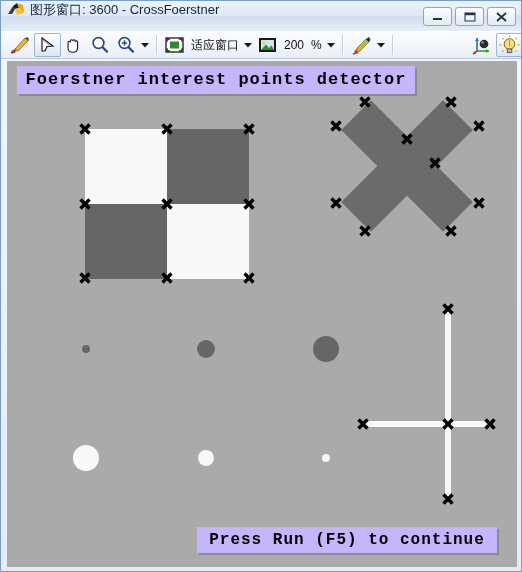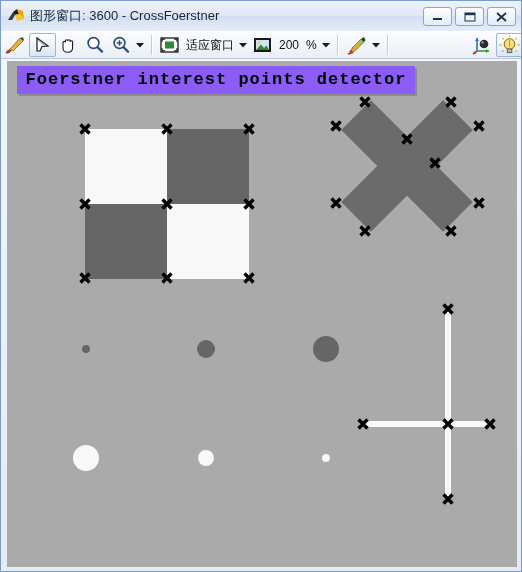--- a/index.html
+++ b/index.html
@@ -20,21 +20,20 @@
     box-sizing: border-box;
   }
 
   
   .titlebar {
     position: absolute;
     left: 0; top: 0;
     width: 522px;
     height: 30px;
     display: flex;
-    align-items: center;
     background: linear-gradient(#eef3fa 0%, #dfe8f4 48%, #d3def0 52%, #e4ecf7 100%);
     box-sizing: border-box;
     padding: 0 4px 0 6px;
   }
   .app-icon {
     width: 18px; height: 18px;
     position: relative;
     flex: 0 0 auto;
     margin-right: 5px;
   }
@@ -67,20 +66,21 @@
     position: absolute;
     left: 0; top: 30px;
     width: 522px;
     height: 28px;
     background: linear-gradient(#fbfcfe, #eaeff6);
     border-top: 1px solid #ffffff;
     border-bottom: 1px solid #b9c7d8;
     display: flex;
     align-items: center;
     box-sizing: border-box;
+    padding-left: 5px;
   }
   .tb-item {
     height: 24px;
     display: flex;
     align-items: center;
     justify-content: center;
     padding: 0 2px;
     box-sizing: border-box;
     border: 1px solid transparent;
     border-radius: 2px;
@@ -119,21 +119,21 @@
     top: 60px;
     width: 510px;
     height: 506px;
     background: #aaaaaa;
     overflow: hidden;
   }
   .gfx { position: absolute; left: 0; top: 0; }
 
   .label-box {
     position: absolute;
-    background: #8b5cf6;
+    background: #c4b5fd;
     color: #000000;
     font-family: "Liberation Mono", monospace;
     font-weight: bold;
     white-space: pre;
     letter-spacing: 1px;
     box-shadow: 2px 2px 0 rgba(0,0,0,0.18);
   }
   #title-label {
     left: 10px;
     top: 5px;
@@ -399,15 +399,16 @@
         <g transform="translate(483,363)">
           <path d="M-4.5 -4.5 L4.5 4.5 M4.5 -4.5 L-4.5 4.5" stroke="#000000" stroke-width="3.4" stroke-linecap="butt"></path>
         </g>
         <g transform="translate(441,438)">
           <path d="M-4.5 -4.5 L4.5 4.5 M4.5 -4.5 L-4.5 4.5" stroke="#000000" stroke-width="3.4" stroke-linecap="butt"></path>
         </g>
       </svg>
 
     <div class="label-box" id="title-label">Foerstner interest points detector</div>
 
+    <div class="label-box" id="footer-label">Press Run (F5) to continue</div>
   </div>
 
 </div>
 
 </body></html>

